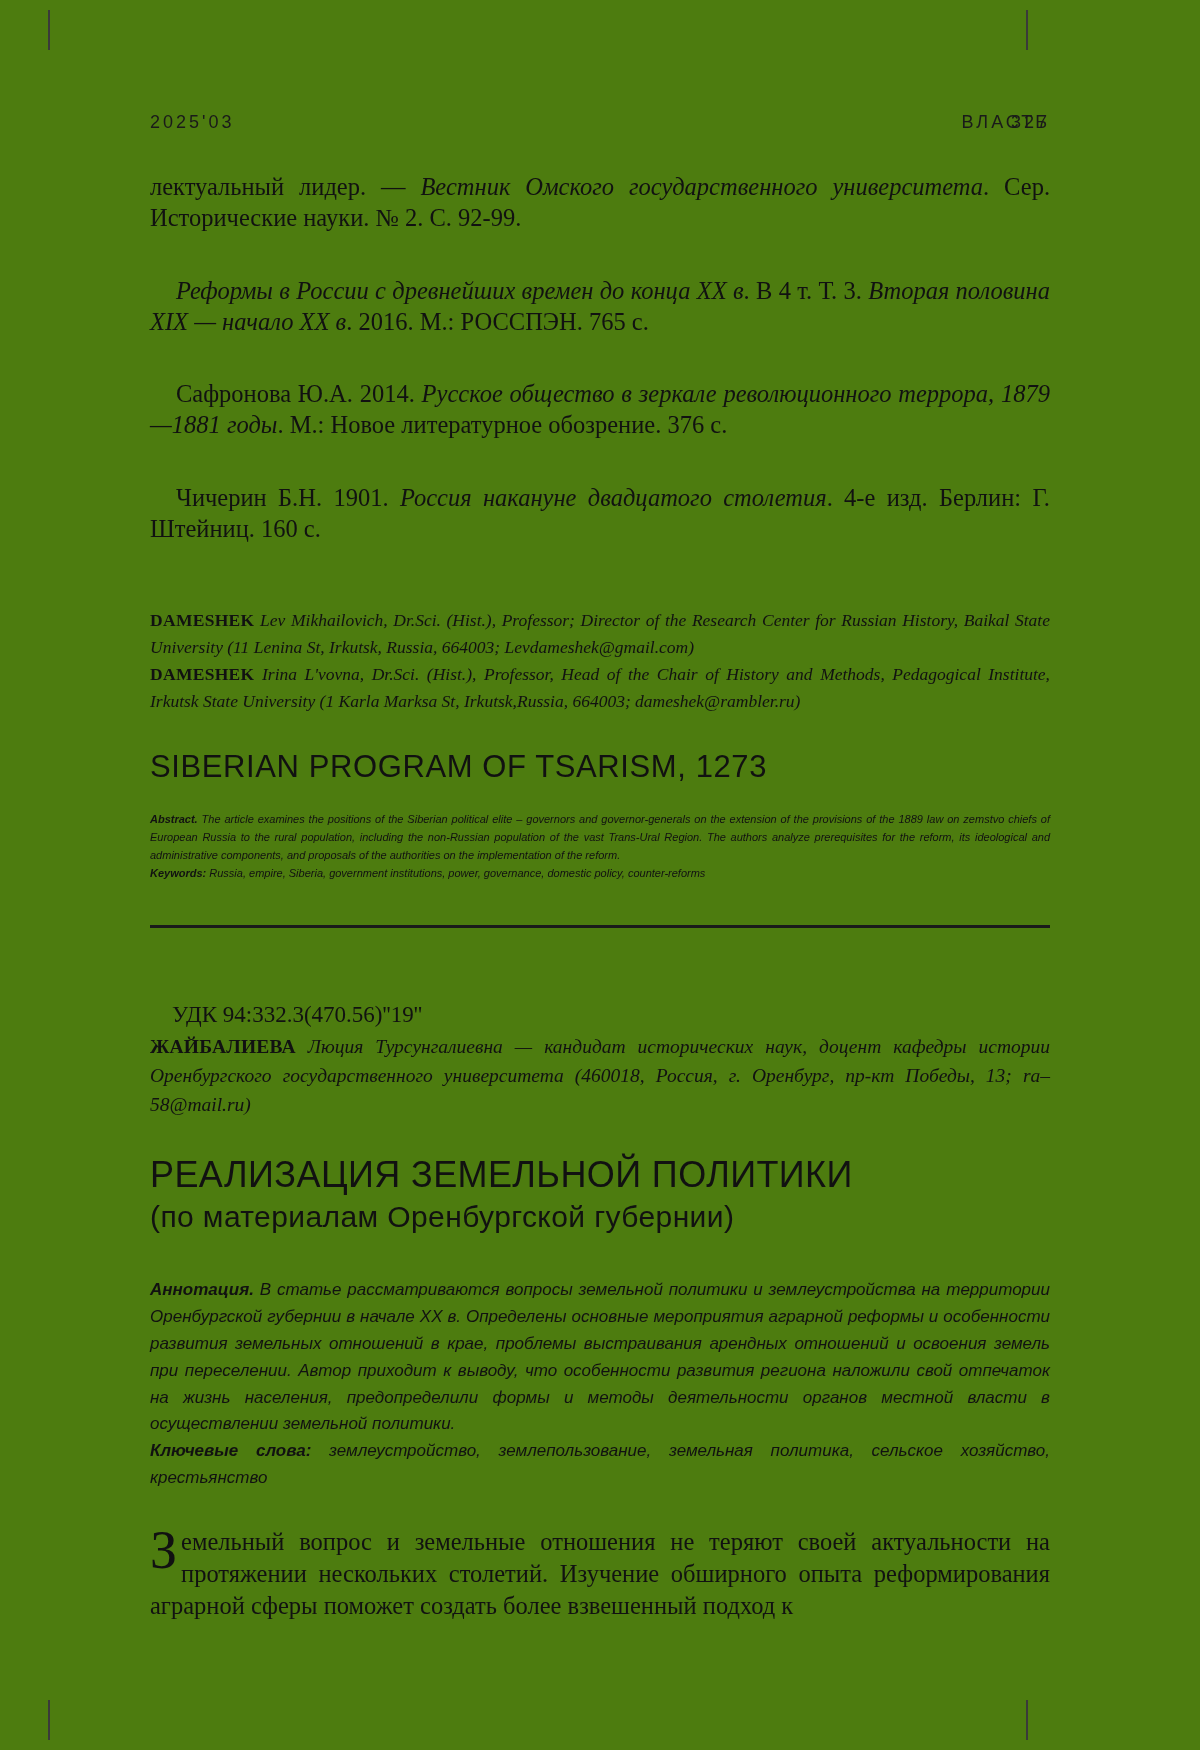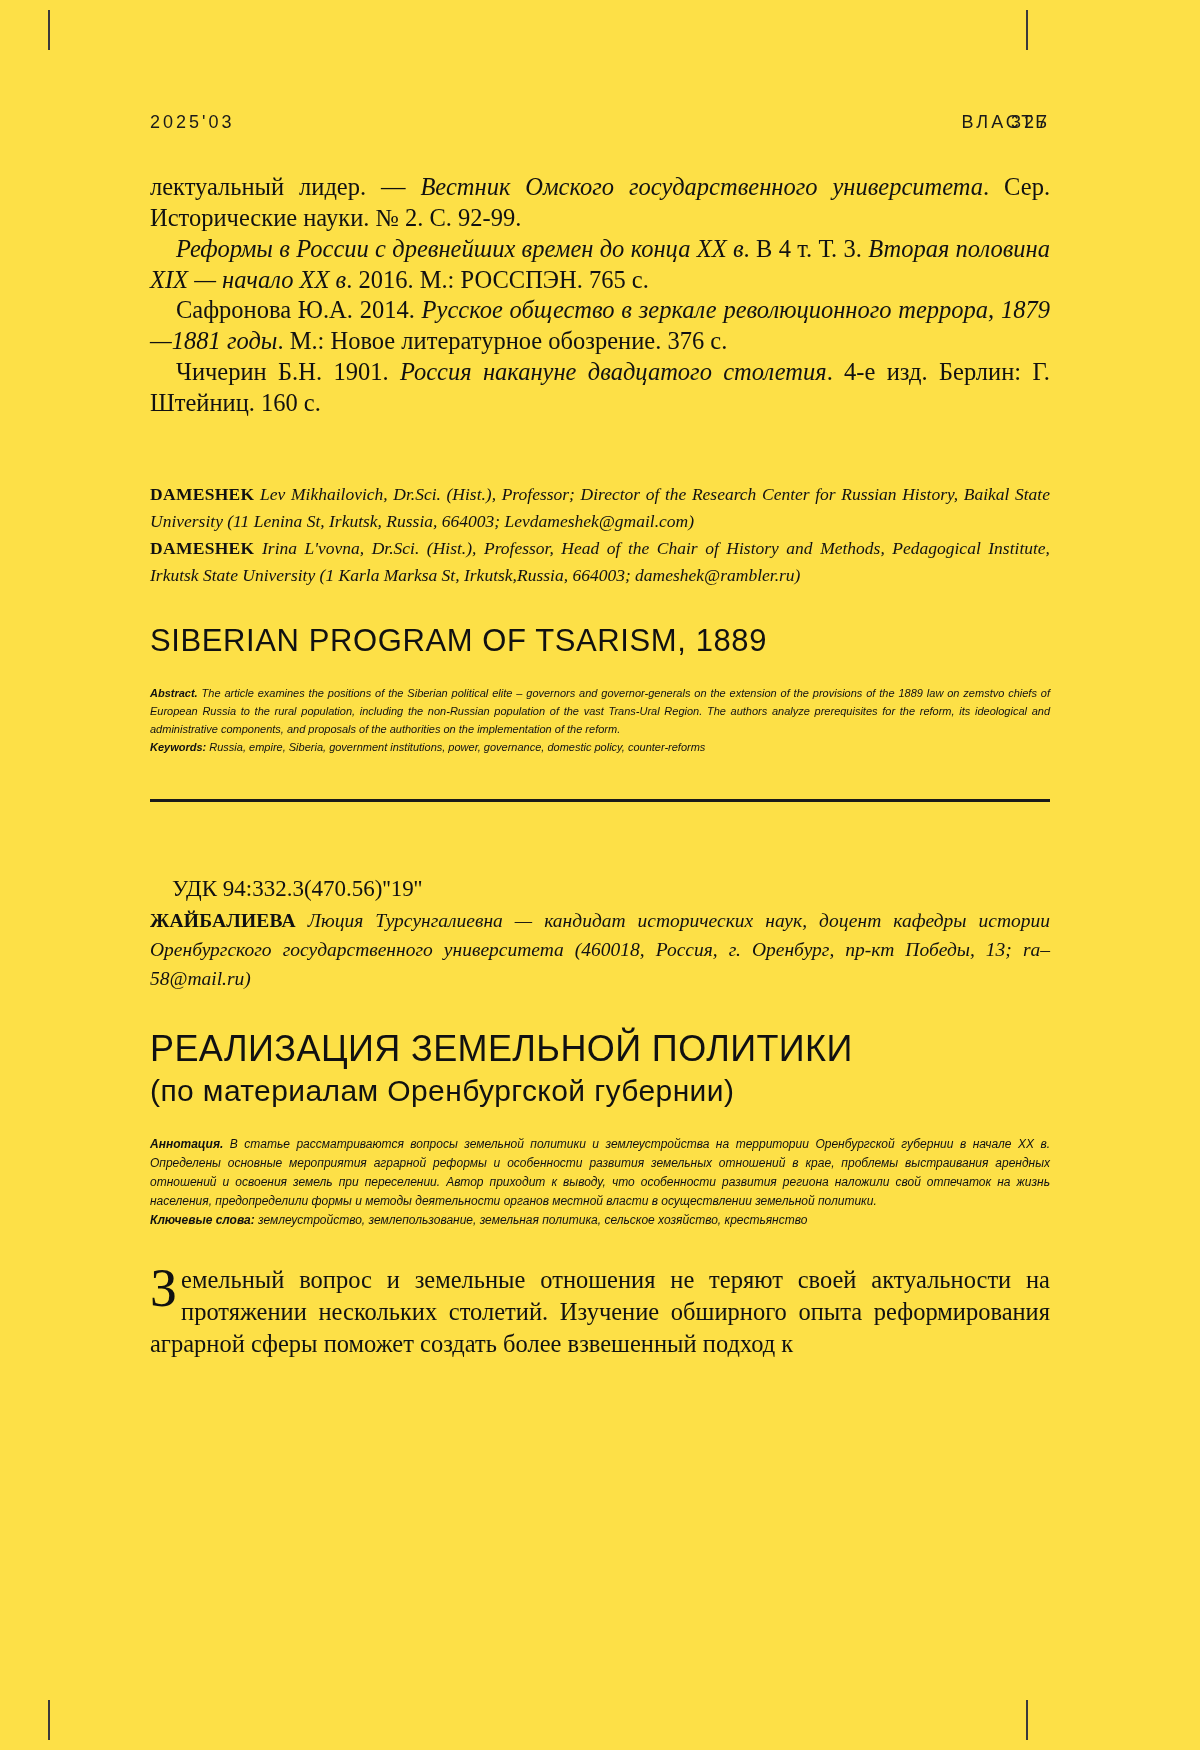--- a/index.html
+++ b/index.html
@@ -4,21 +4,21 @@
 <style>
   html, body {
     margin: 0;
     padding: 0;
     background: #ffffff;
   }
   .page {
     position: relative;
     width: 1200px;
     height: 1750px;
-    background: #fde047;
+    background: #4d7c0f;
     font-family: "Liberation Serif", serif;
     color: #111111;
     overflow: hidden;
   }
 
   
   .crop {
     position: absolute;
     background: #3a3a3a;
   }
@@ -46,21 +46,21 @@
   .runhead .right { position: absolute; right: 0; top: 0; }
 
   
   .refs {
     margin-top: 26px;
     font-size: 24.5px;
     line-height: 1.26;
     text-align: justify;
   }
   .refs p { margin: 0; }
-  .refs p.ind { text-indent: 26px; }
+  .refs p.ind { text-indent: 26px; margin-top: 42px; }
   .it { font-style: italic; }
 
   
   .authors-en {
     margin-top: 62px;
     font-family: "Liberation Serif", serif;
     font-size: 17.5px;
     line-height: 1.55;
     font-style: italic;
     text-align: justify;
@@ -113,23 +113,23 @@
     font-family: "Liberation Sans", sans-serif;
     font-size: 36px;
     line-height: 1.24;
     letter-spacing: 0.4px;
   }
   .title-ru .sub {
     font-size: 30px;
   }
 
   .abs-ru {
-    margin-top: 26px;
-    font-family: "Liberation Sans", sans-serif;
-    font-size: 12px;
+    margin-top: 42px;
+    font-family: "Liberation Sans", sans-serif;
+    font-size: 17px;
     line-height: 1.58;
     font-style: italic;
     text-align: justify;
   }
   .abs-ru b { font-weight: bold; }
 
   .body-ru {
     margin-top: 34px;
     font-size: 24.5px;
     line-height: 1.3;
@@ -168,21 +168,21 @@
       <p class="ind"><span class="it">Реформы в России с древнейших времен до конца XX в</span><span>. В 4 т. Т. 3. </span><span class="it">Вторая половина XIX — начало XX в</span><span>. 2016. М.: РОССПЭН. 765 с.</span></p>
       <p class="ind"><span>Сафронова Ю.А. 2014. </span><span class="it">Русское общество в зеркале революционного террора, 1879—1881 годы</span><span>. М.: Новое литературное обозрение. 376 с.</span></p>
       <p class="ind"><span>Чичерин Б.Н. 1901. </span><span class="it">Россия накануне двадцатого столетия</span><span>. 4-е изд. Берлин: Г. Штейниц. 160 с.</span></p>
     </div>
 
     <div class="authors-en">
       <div><span class="nm">DAMESHEK</span><span> Lev Mikhailovich, Dr.Sci. (Hist.), Professor; Director of the Research Center for Russian History, Baikal State University (11 Lenina St, Irkutsk, Russia, 664003; Levdameshek@gmail.com)</span></div>
       <div><span class="nm">DAMESHEK</span><span> Irina L'vovna, Dr.Sci. (Hist.), Professor, Head of the Chair of History and Methods, Pedagogical Institute, Irkutsk State University (1 Karla Marksa St, Irkutsk,Russia, 664003; dameshek@rambler.ru)</span></div>
     </div>
 
-    <div class="title-en">SIBERIAN PROGRAM OF TSARISM, 1889</div>
+    <div class="title-en">SIBERIAN PROGRAM OF TSARISM, 1273</div>
 
     <div class="abs-en">
       <div><b>Abstract.</b><span> The article examines the positions of the Siberian political elite – governors and governor-generals on the extension of the provisions of the 1889 law on zemstvo chiefs of European Russia to the rural population, including the non-Russian population of the vast Trans-Ural Region. The authors analyze prerequisites for the reform, its ideological and administrative components, and proposals of the authorities on the implementation of the reform.</span></div>
       <div><b>Keywords:</b><span> Russia, empire, Siberia, government institutions, power, governance, domestic policy, counter-reforms</span></div>
     </div>
 
     <div class="rule"></div>
 
     <div class="udk">УДК 94:332.3(470.56)''19''</div>
 

